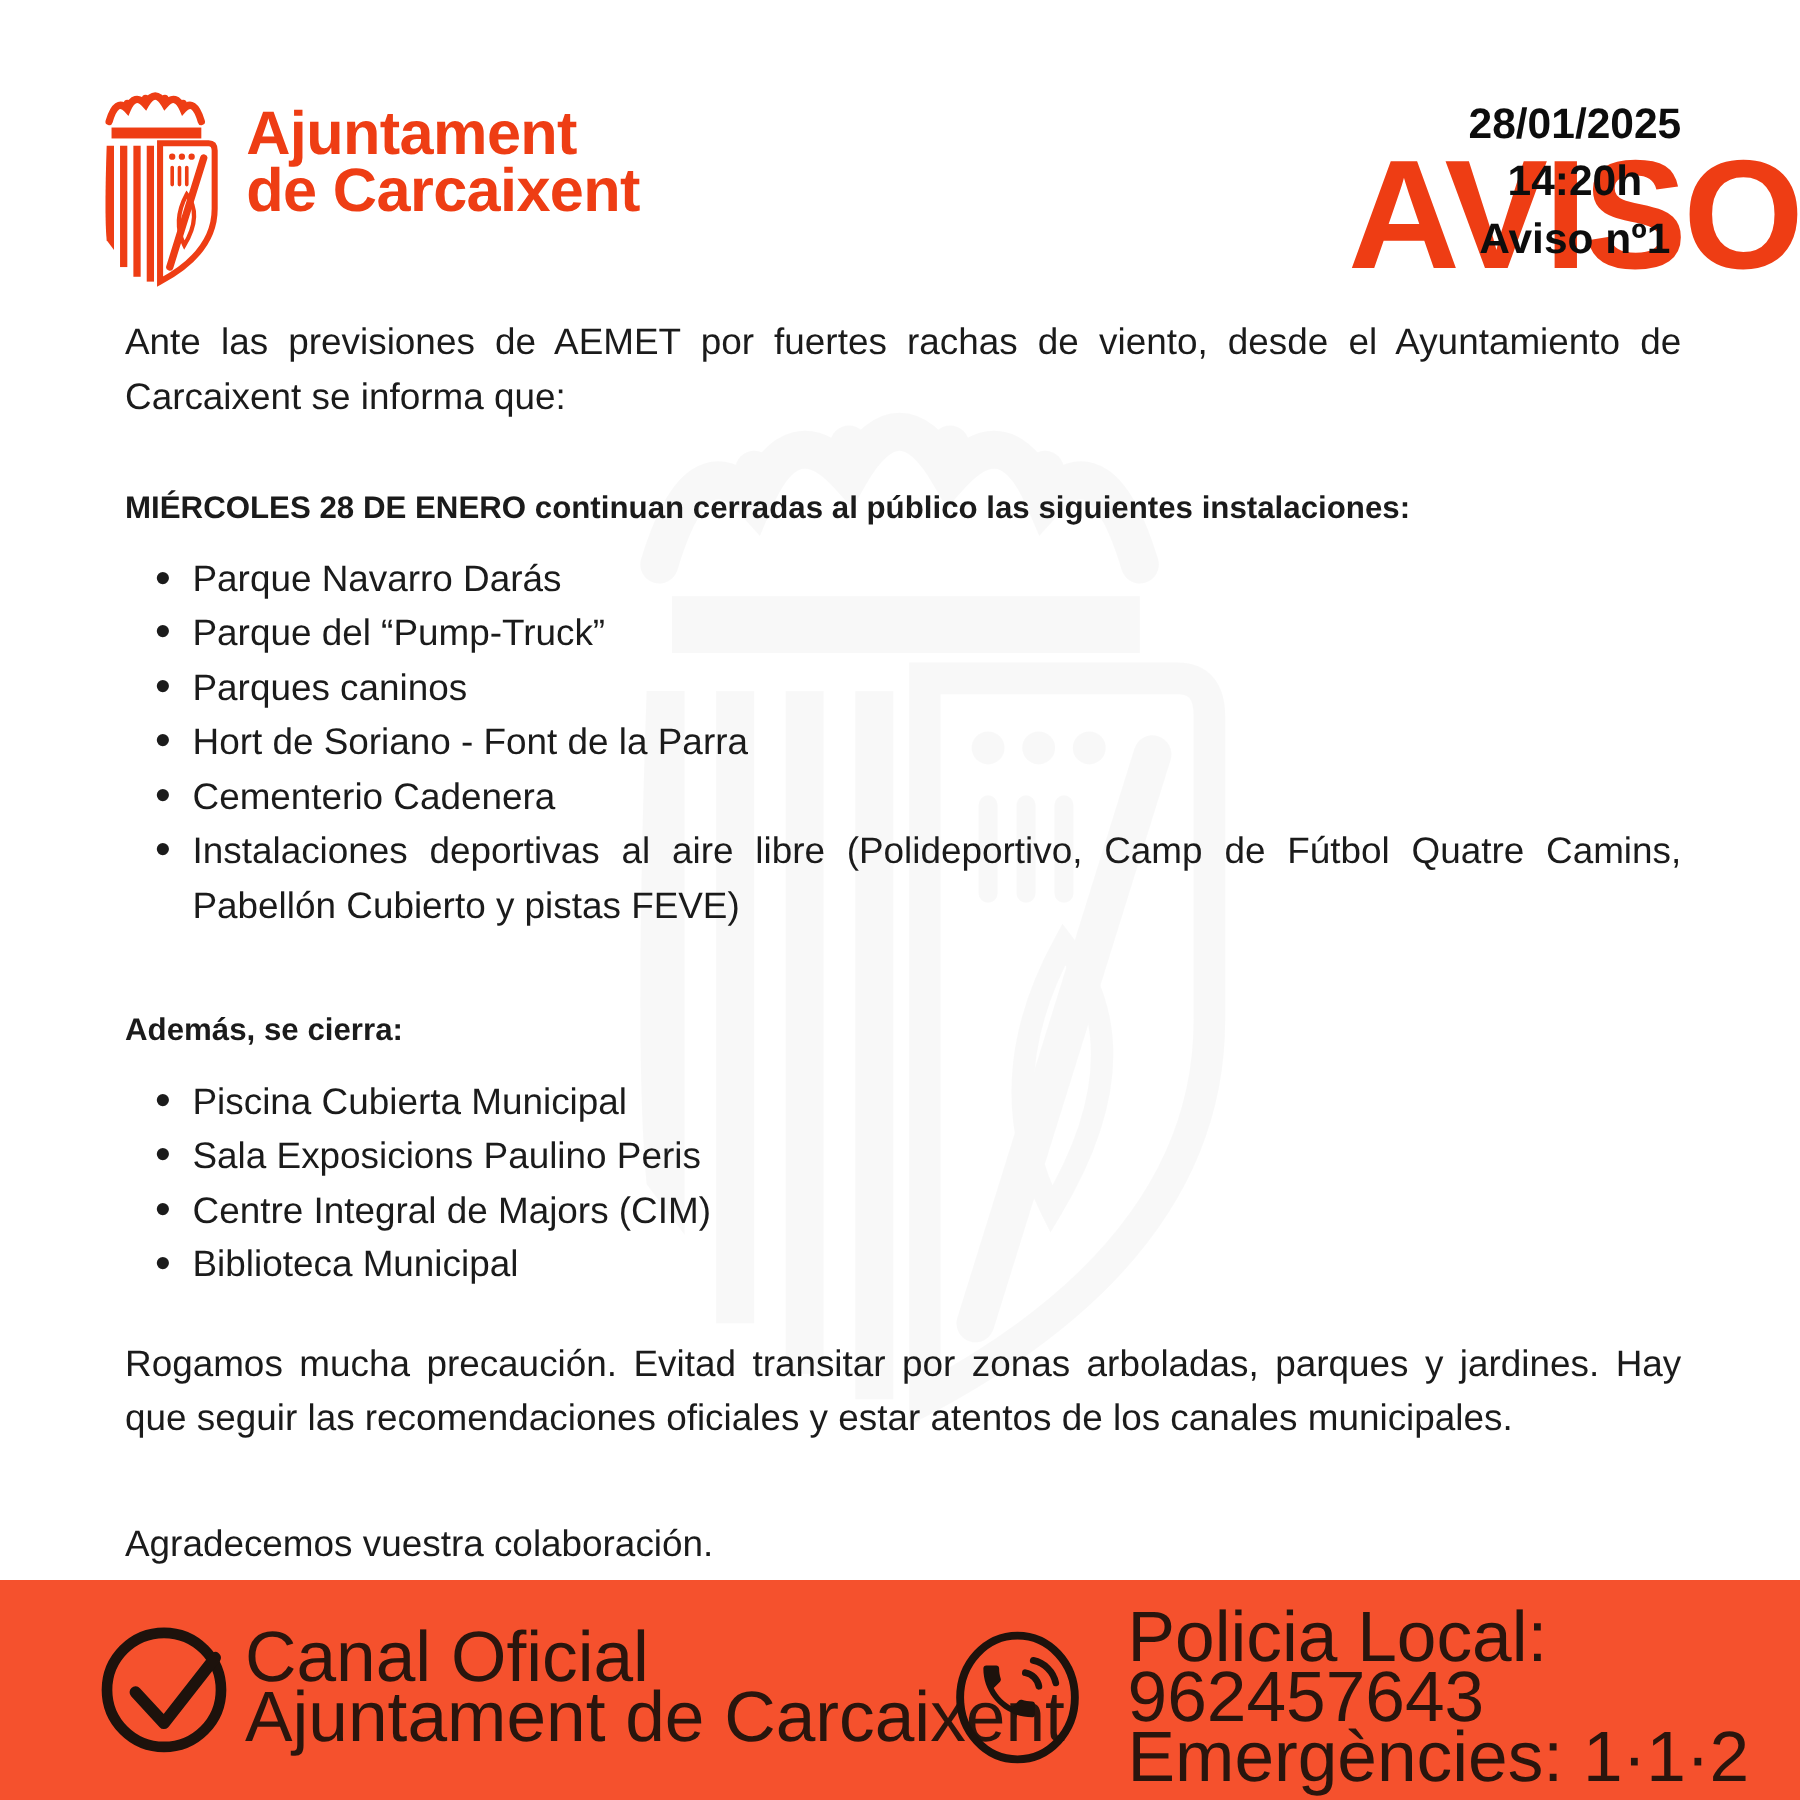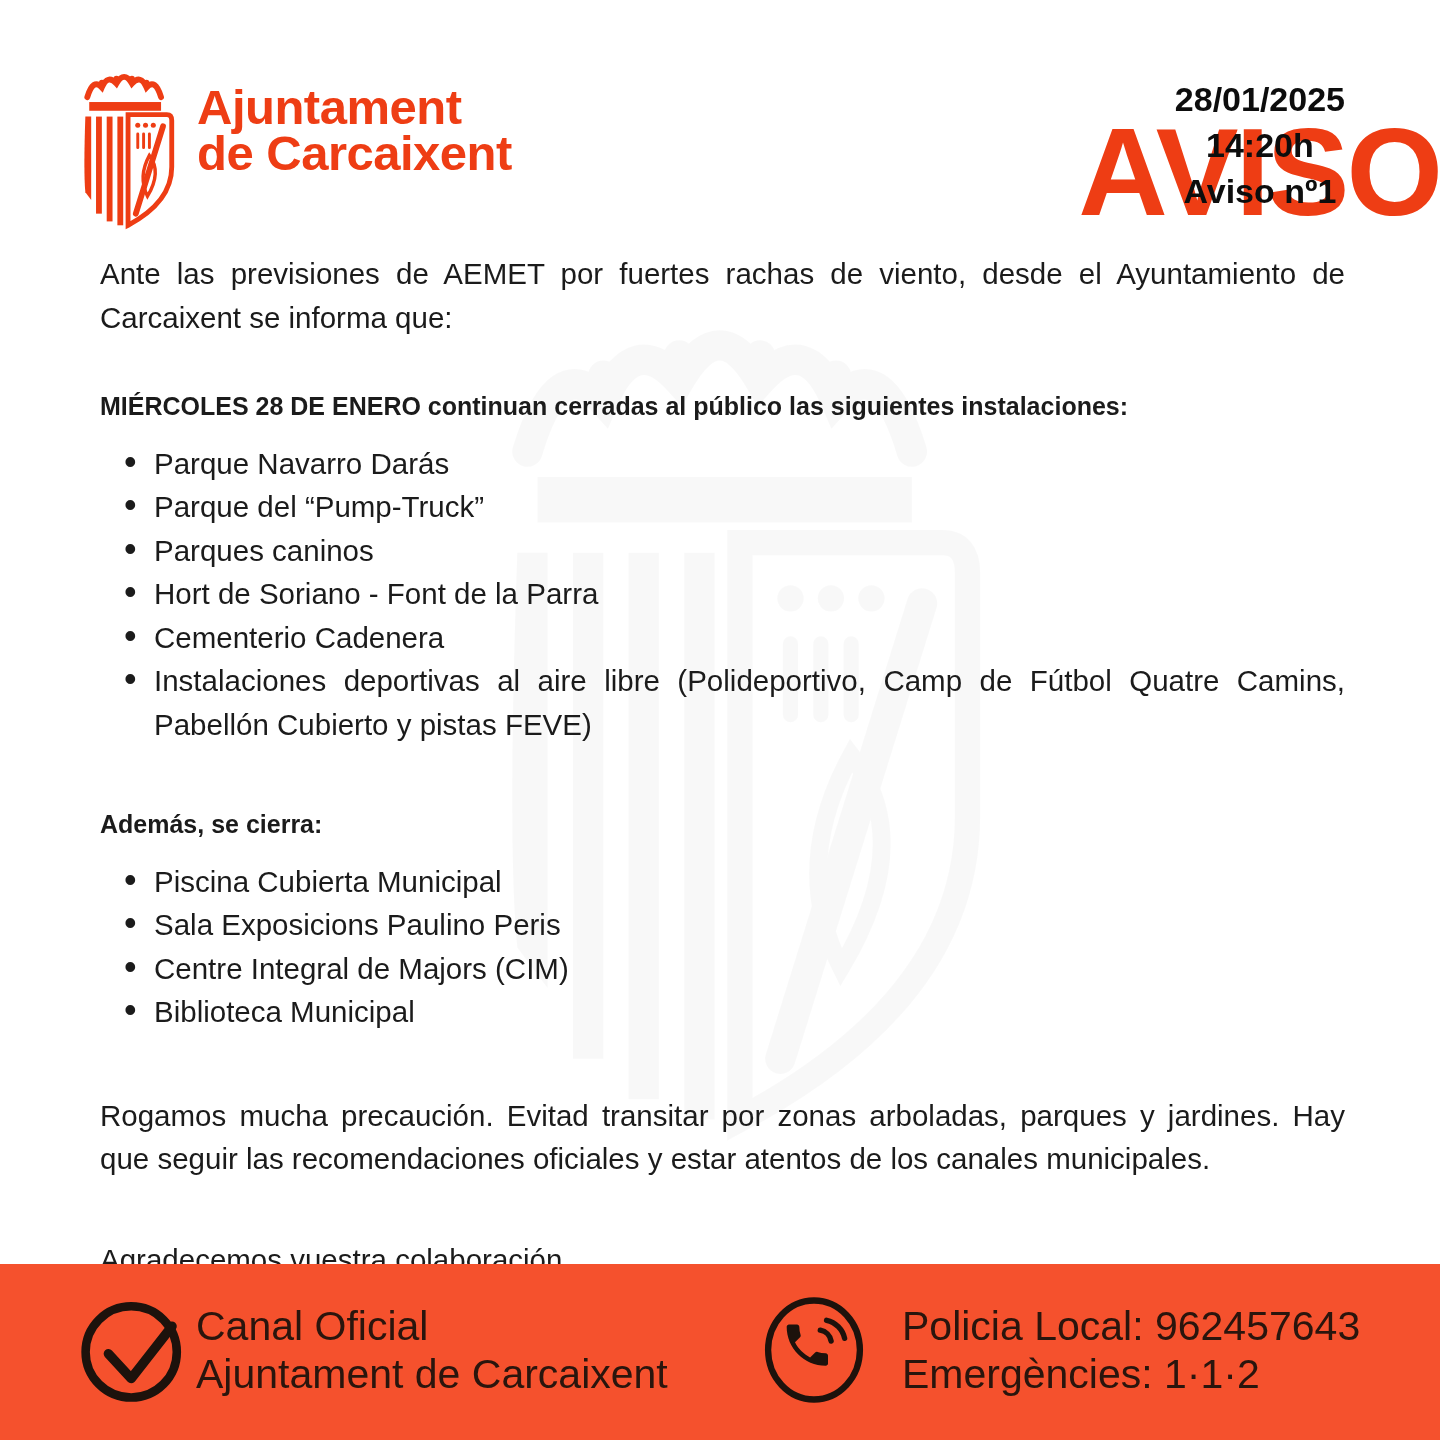--- a/index.html
+++ b/index.html
@@ -44,34 +44,34 @@
   .main b{font-weight:400;}
   .section-heading{font-size:25px;font-weight:700;white-space:nowrap;text-align:left;}
   .intro{margin-bottom:46px;}
   .closed-heading{margin-bottom:13px;}
   ul.facilities{list-style:none;}
   ul.facilities li{position:relative;padding-left:54px;}
   ul.facilities li::before{
     content:"\2022";position:absolute;left:24px;top:-2px;font-size:36px;
   }
   .ademas-heading{margin-top:57px;margin-bottom:13px;}
-  .caution{margin-top:60px;}
+  .caution{margin-top:36px;}
   .thanks{margin-top:57px;text-align:left;}
   
   .footer{
     position:absolute;left:0;right:0;bottom:0;height:176px;
     background:var(--footer-bg);color:var(--footer-ink);z-index:3;
   }
   .footer-group{position:absolute;display:flex;align-items:center;}
   .channel-group{left:78px;top:22px;}
   .contact-group{left:760px;top:22px;}
   .footer-icon{width:114px;height:128px;color:#1d120c;flex:0 0 auto;}
   .footer-icon svg{width:100%;height:100%;}
   .phone-icon{width:108px;height:128px;}
-  .footer-text{font-size:41px;line-height:48px;font-weight:400;}
+  .footer-text{font-size:57px;line-height:48px;font-weight:400;}
   .channel-text{margin-left:4px;}
   .contact-text{margin-left:34px;}
 </style>
 </head>
 <body>
 
 <svg width="0" height="0" style="position:absolute">
   <symbol id="emblem" viewBox="0 0 108 170">
     <g fill="none" stroke="currentColor" stroke-width="6" stroke-linecap="round">
       <path d="M10 28 Q16 8 25 18 Q31 4 40 14 Q48 0 56 14 Q65 4 71 18 Q80 8 86 28"></path>

